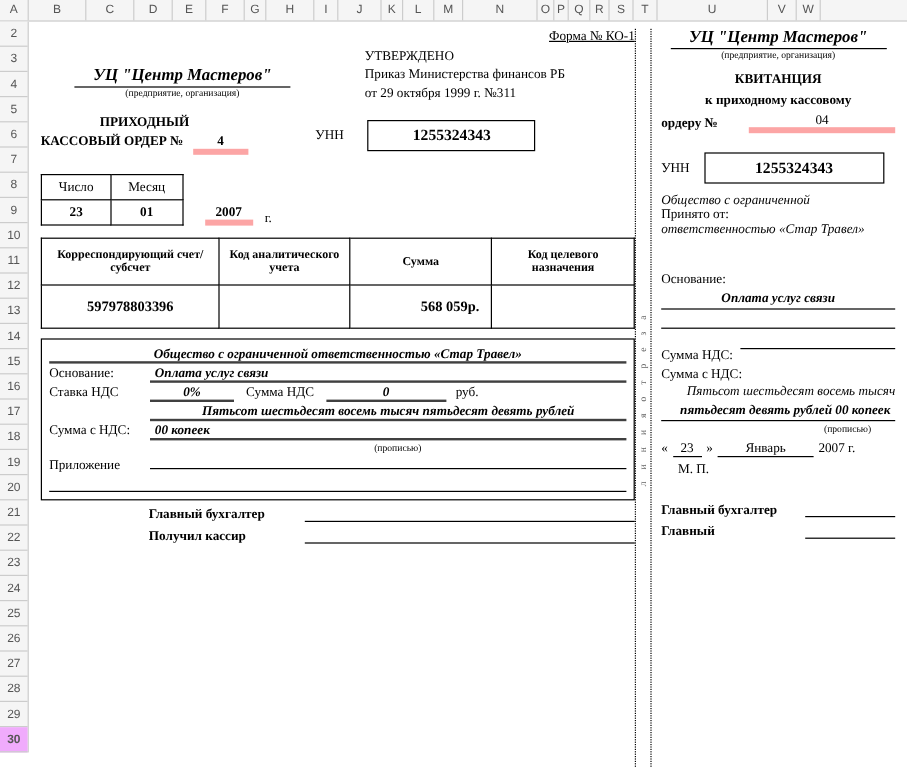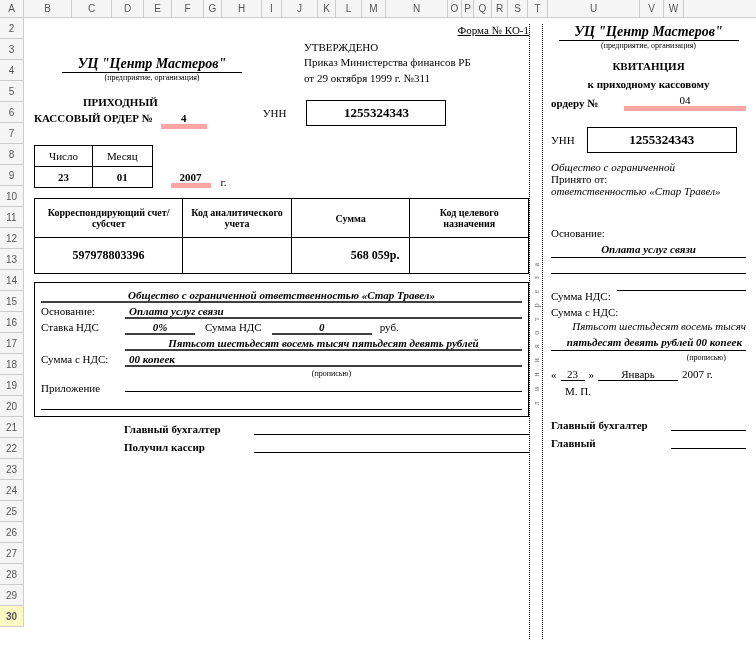--- a/index.html
+++ b/index.html
@@ -38,21 +38,21 @@
   .row-nums div {
     border-bottom: 1px solid #ccc;
     text-align: center;
     font-family: Arial, sans-serif;
     font-size: 10px;
     color: #555;
     height: 21px;
     line-height: 21px;
   }
   .row-nums div.selected {
-    background: #fef9c3;
+    background: #f0abfc;
     font-weight: bold;
   }
   .sheet {
     position: absolute;
     left: 24px;
     top: 18px;
     right: 0;
     bottom: 0;
     padding: 6px 10px;
     display: flex;

